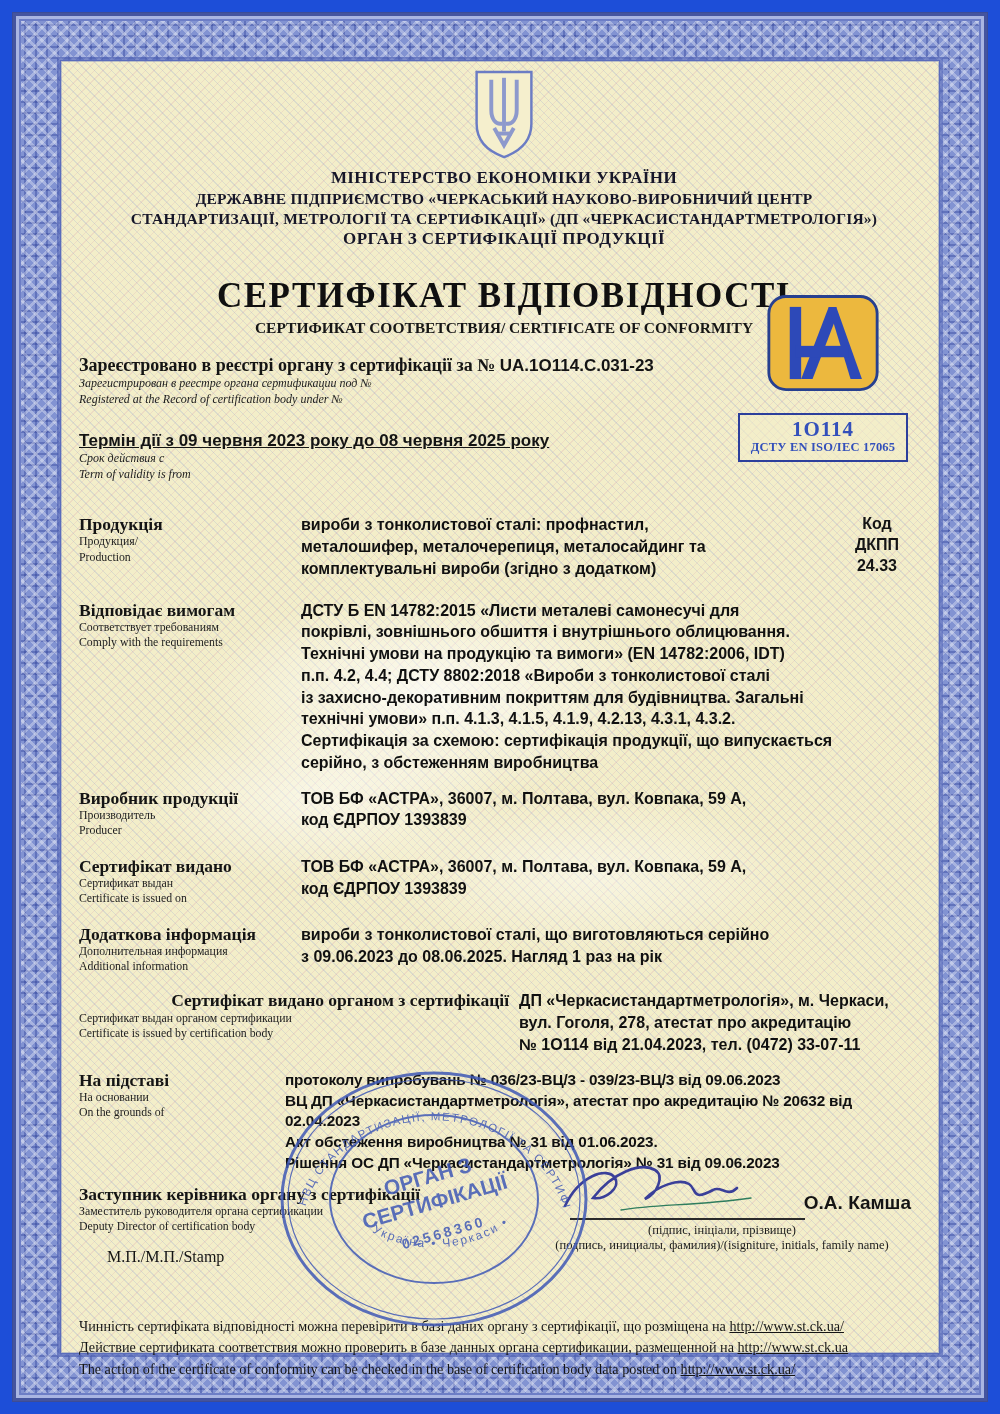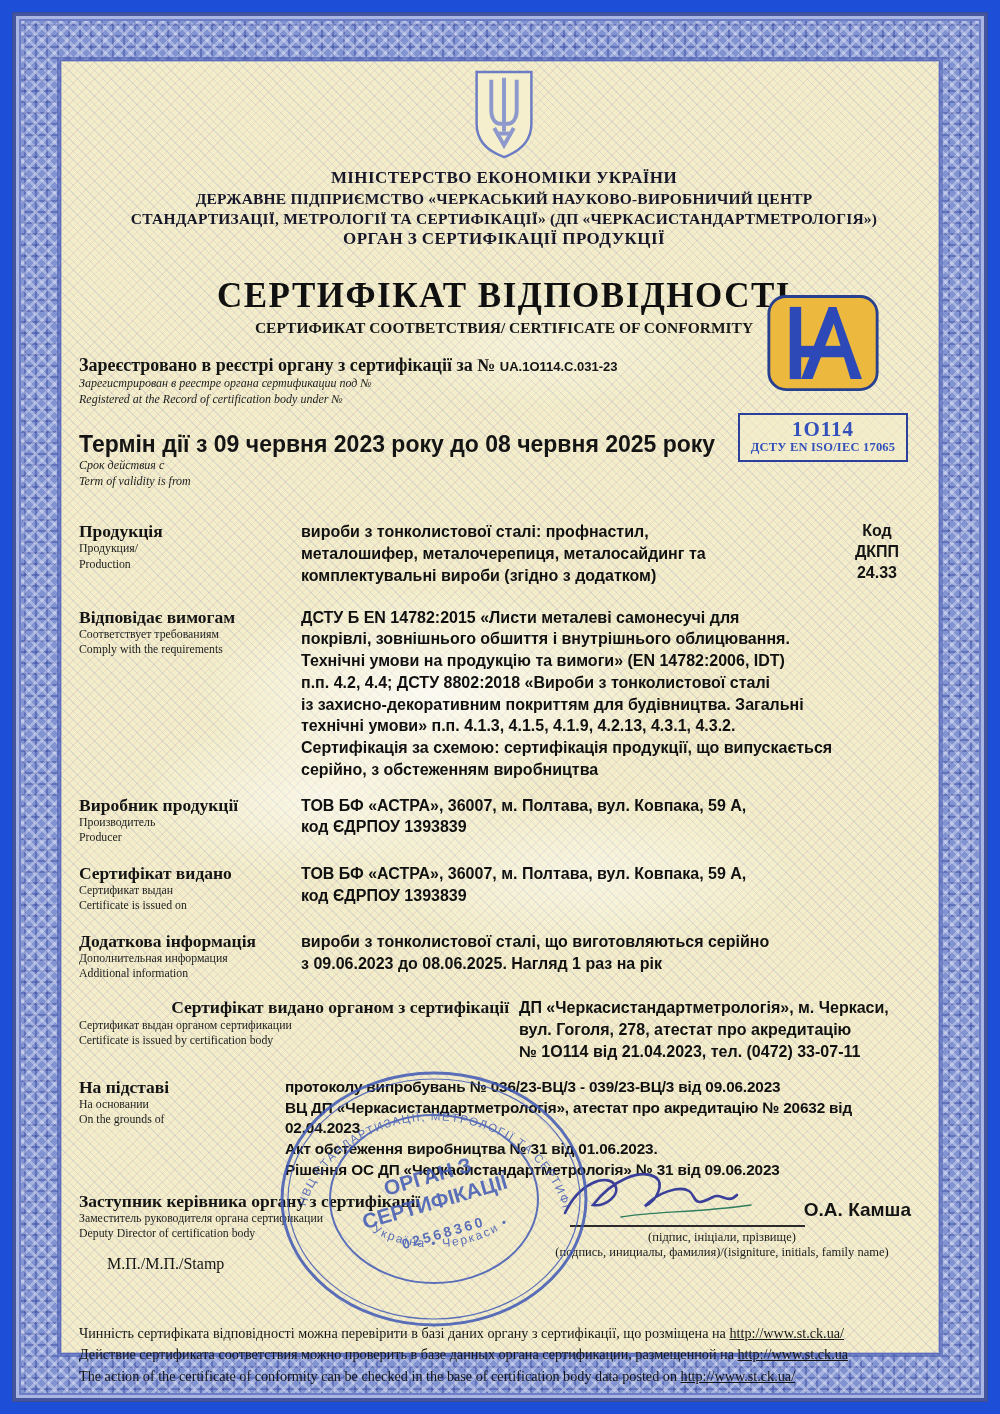--- a/index.html
+++ b/index.html
@@ -34,25 +34,25 @@
   .hdr{text-align:center;margin-top:4px;line-height:1.28;}
   .hdr-l1{font-size:17px;font-weight:700;letter-spacing:.4px;color:#161628;}
   .hdr-l2{font-size:15.5px;font-weight:700;letter-spacing:.2px;color:#161628;}
 
   .title{margin-top:28px;text-align:center;}
   .title-main{font-size:35px;font-weight:700;letter-spacing:1.5px;line-height:1.05;color:#101010;}
   .title-sub{font-size:15.5px;font-weight:700;margin-top:4px;color:#161616;}
 
   .reg{margin-top:18px;}
   .reg-main{font-size:18px;font-weight:700;}
-  .reg-num{font-family:"Liberation Sans",sans-serif;font-size:13px;font-weight:700;}
+  .reg-num{font-family:"Liberation Sans",sans-serif;font-size:17px;font-weight:700;}
   .small-l{font-size:12px;line-height:1.3;color:#1c1c1c;font-style:italic;}
 
   .term{margin-top:24px;}
-  .term-main{font-family:"Liberation Sans",sans-serif;font-size:23px;font-weight:700;}
+  .term-main{font-family:"Liberation Sans",sans-serif;font-size:17px;font-weight:700;text-decoration:underline;}
 
   .row{display:grid;grid-template-columns:212px 1fr;column-gap:10px;align-items:start;}
   .row3{grid-template-columns:212px 1fr 104px;}
   .lbl-ua{font-size:17.5px;font-weight:700;line-height:1.15;}
   .lbl-sm{font-size:11.8px;line-height:1.28;color:#1d1d1d;}
   .val{font-family:"Liberation Sans",sans-serif;font-size:16px;font-weight:700;
        line-height:1.36;white-space:pre-line;color:#101010;}
   .code-col{font-family:"Liberation Sans",sans-serif;font-size:16px;font-weight:700;
        text-align:center;line-height:1.3;}
 

